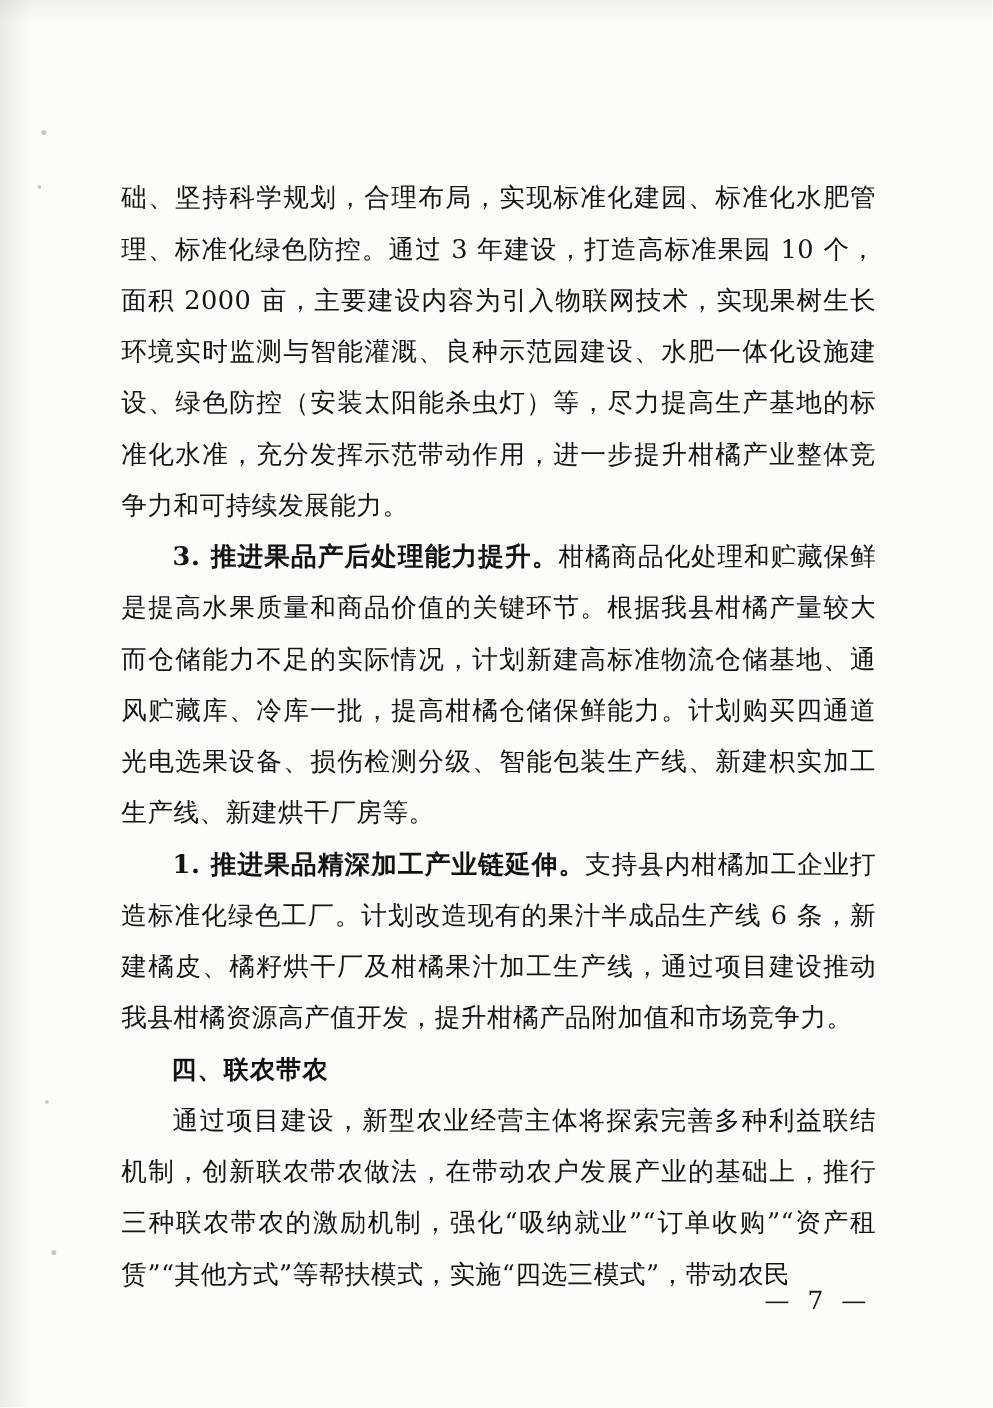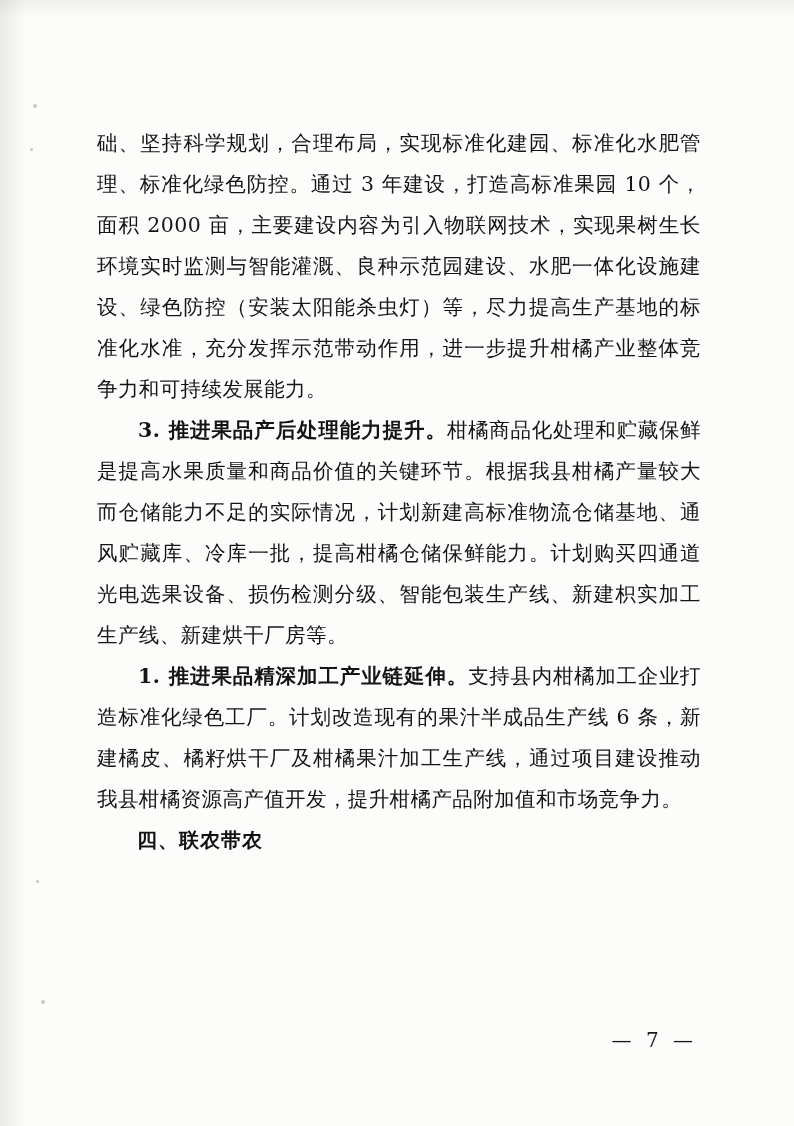--- a/index.html
+++ b/index.html
@@ -36,21 +36,21 @@
   }
   .speck {
     position: absolute;
     background: #b9b6ab;
     border-radius: 50%;
     opacity: .75;
   }
   .content {
     position: absolute;
     left: 97px;
-    top: 123px;
+    top: 138px;
     width: 604px;
   }
   p {
     margin: 0 0 0 0;
     font-size: 20.5px;
     line-height: 41px;
     color: #141414;
     text-align: justify;
     text-justify: inter-ideograph;
     letter-spacing: 0.4px;
@@ -103,16 +103,17 @@
     <p class="indent">
       <span class="lead">3. 推进果品产后处理能力提升。</span><span>柑橘商品化处理和贮藏保鲜是提高水果质量和商品价值的关键环节。根据我县柑橘产量较大而仓储能力不足的实际情况，计划新建高标准物流仓储基地、通风贮藏库、冷库一批，提高柑橘仓储保鲜能力。计划购买四通道光电选果设备、损伤检测分级、智能包装生产线、新建枳实加工生产线、新建烘干厂房等。</span>
     </p>
 
     <p class="indent">
       <span class="lead">1. 推进果品精深加工产业链延伸。</span><span>支持县内柑橘加工企业打造标准化绿色工厂。计划改造现有的果汁半成品生产线 6 条，新建橘皮、橘籽烘干厂及柑橘果汁加工生产线，通过项目建设推动我县柑橘资源高产值开发，提升柑橘产品附加值和市场竞争力。</span>
     </p>
 
     <h2 class="section">四、联农带农</h2>
 
+    <p class="indent">通过项目建设，新型农业经营主体将探索完善多种利益联结机制，创新联农带农做法，在带动农户发展产业的基础上，推行三种联农带农的激励机制，强化“吸纳就业”“订单收购”“资产租赁”“其他方式”等帮扶模式，实施“四选三模式”，带动农民</p>
   </div>
 
   <div class="pagenum">— 7 —</div>
 </div>
 
 </body></html>

